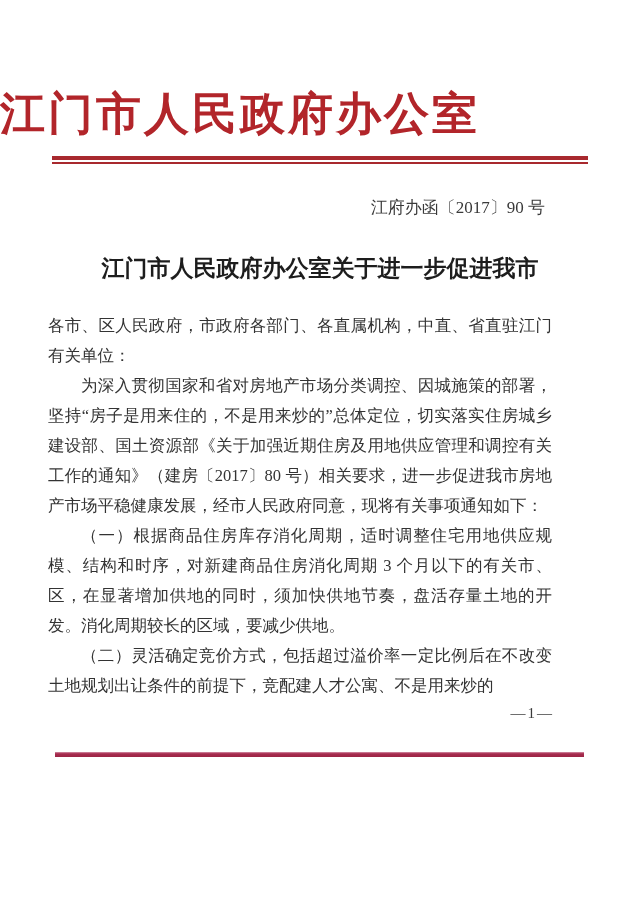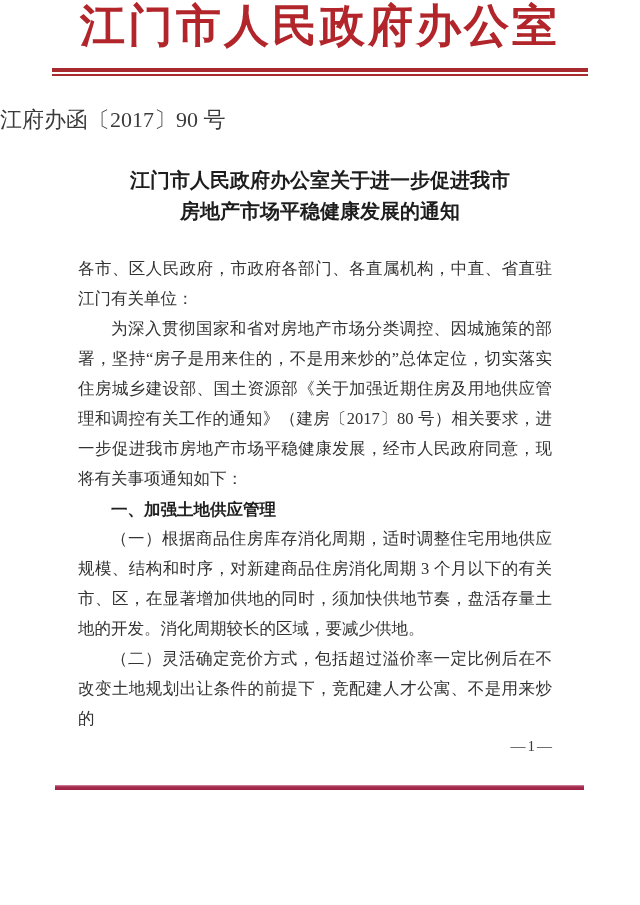--- a/index.html
+++ b/index.html
@@ -11,52 +11,52 @@
     position: relative;
     width: 640px;
     height: 905px;
     margin: 0 auto;
     background: #ffffff;
     overflow: hidden;
     font-family: "Liberation Serif", "DejaVu Serif", serif;
     color: #2b2b2b;
   }
   .letterhead {
-    text-align: center;
+    padding-top: 88px;
     font-size: 45px;
     line-height: 52px;
     font-weight: bold;
     letter-spacing: 3px;
     color: #b2252a;
     white-space: nowrap;
   }
   .header-rule {
     margin: 16px 52px 0 52px;
     height: 2px;
     background: #ffffff;
     border-top: 4px solid #a8292e;
     border-bottom: 2px solid #a8292e;
   }
   .doc-number {
     margin: 34px 95px 0 0;
-    text-align: left;
-    font-size: 22px;
+    text-align: right;
+    font-size: 17px;
     line-height: 19px;
     color: #3a3a3a;
   }
   .doc-title {
     margin-top: 36px;
     text-align: center;
-    font-size: 20px;
+    font-size: 23px;
     line-height: 31px;
     font-weight: bold;
     color: #1d1d1d;
   }
   .body-text {
-    margin: 27px 88px 0 78px;
+    margin: 27px 88px 0 48px;
     font-size: 16.5px;
     line-height: 30px;
     text-align: justify;
     color: #333333;
   }
   .body-text p {
     margin: 0;
   }
   .para-indent {
     text-indent: 2em;
@@ -88,27 +88,25 @@
 <div class="document-page">
 
   <div class="letterhead">江门市人民政府办公室</div>
 
   <div class="header-rule"></div>
 
   <div class="doc-number">江府办函〔2017〕90 号</div>
 
   <div class="doc-title">
     <div>江门市人民政府办公室关于进一步促进我市</div>
-    <div>房地产市场平稳健康发展的通知</div>
   </div>
 
   <div class="body-text">
     <p>各市、区人民政府，市政府各部门、各直属机构，中直、省直驻江门有关单位：</p>
     <p class="para-indent">为深入贯彻国家和省对房地产市场分类调控、因城施策的部署，坚持“房子是用来住的，不是用来炒的”总体定位，切实落实住房城乡建设部、国土资源部《关于加强近期住房及用地供应管理和调控有关工作的通知》（建房〔2017〕80 号）相关要求，进一步促进我市房地产市场平稳健康发展，经市人民政府同意，现将有关事项通知如下：</p>
-    <p class="section-heading">一、加强土地供应管理</p>
     <p class="para-indent">（一）根据商品住房库存消化周期，适时调整住宅用地供应规模、结构和时序，对新建商品住房消化周期 3 个月以下的有关市、区，在显著增加供地的同时，须加快供地节奏，盘活存量土地的开发。消化周期较长的区域，要减少供地。</p>
     <p class="para-indent">（二）灵活确定竞价方式，包括超过溢价率一定比例后在不改变土地规划出让条件的前提下，竞配建人才公寓、不是用来炒的</p>
   </div>
 
   <div class="page-number">—1—</div>
 
   <div class="footer-rule"></div>
 
 </div>
 

